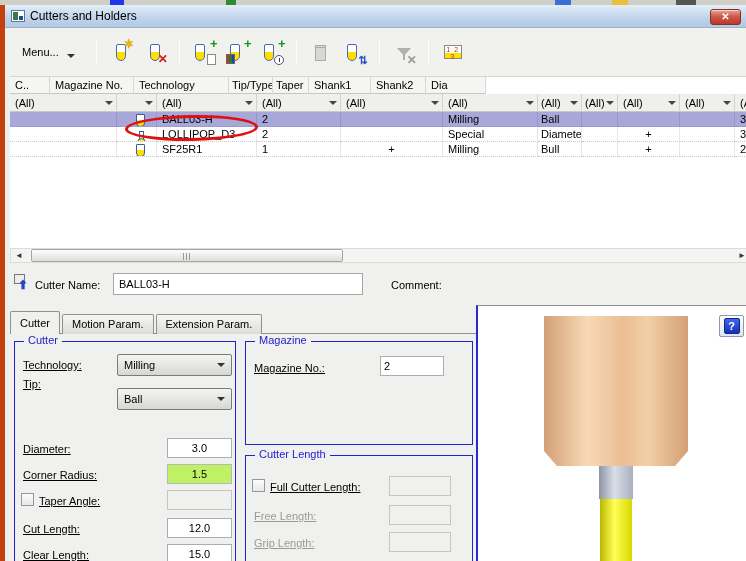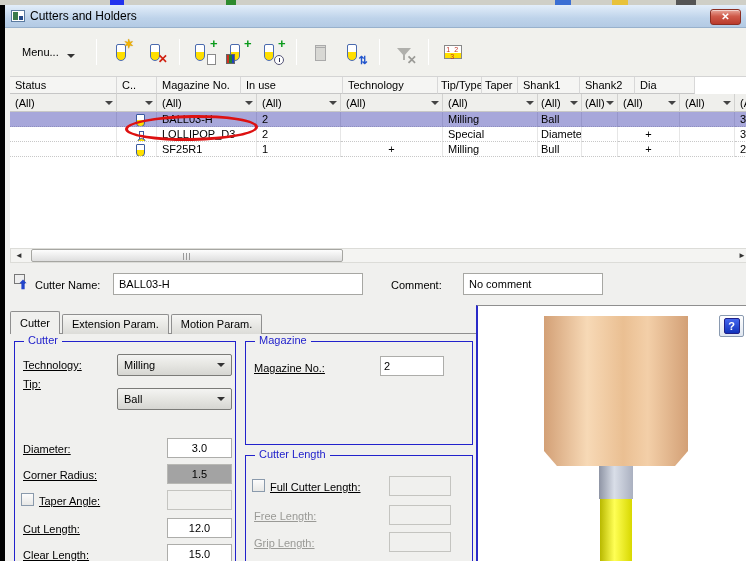--- a/index.html
+++ b/index.html
@@ -5,21 +5,21 @@
   html,body{margin:0;padding:0;background:#fff;}
   *{box-sizing:border-box;}
   .screen{position:relative;width:746px;height:561px;overflow:hidden;
           font-family:"Liberation Sans",sans-serif;font-size:11px;color:#000;background:#f0f0ee;}
 
   
   .desk{position:absolute;top:0;left:0;width:746px;height:5px;background:#cfcfc7;}
   .desk span{position:absolute;top:0;height:5px;}
 
   
-  .win{position:absolute;top:5px;left:0;width:746px;height:556px;border-left:5px solid #000000;background:#f0f0ee;}
+  .win{position:absolute;top:5px;left:0;width:746px;height:556px;border-left:5px solid #c2410c;background:#f0f0ee;}
   .titlebar{position:absolute;top:0;left:0;right:0;height:23px;
             background:linear-gradient(#e3eefa,#bed3ea 60%,#b3cae4);border-bottom:1px solid #98b1cc;
             display:flex;align-items:center;padding-left:6px;}
   .appicon{width:14px;height:12px;background:#fff;border:1px solid #5a7aa0;margin-right:5px;position:relative;}
   .appicon i{position:absolute;left:1px;top:1px;width:5px;height:8px;background:#3a7a4a;display:block;}
   .appicon b{position:absolute;right:1px;bottom:1px;width:4px;height:4px;background:#264a88;display:block;}
   .title{font-size:12px;}
   .closebtn{position:absolute;right:5px;top:4px;width:31px;height:16px;border-radius:3px;
             background:linear-gradient(#e9a79b,#cf5a4a 45%,#b93a2c);border:1px solid #8c2e23;
             color:#fff;font-weight:bold;font-size:10px;text-align:center;line-height:14px;
@@ -102,21 +102,21 @@
   
   .grp{position:absolute;border:1px solid #2222cc;}
   .grp .gtitle{position:absolute;left:9px;top:-8px;background:#f0f0ee;padding:0 4px;color:#2222cc;}
   .g-cutter{left:9px;top:336px;width:222px;height:222px;}
   .g-mag{left:240px;top:336px;width:228px;height:104px;}
   .g-len{left:240px;top:450px;width:228px;height:108px;}
   .flabel{position:absolute;white-space:nowrap;text-decoration:underline;}
   .flabel.dis{color:#9a9a96;}
   .nfield{position:absolute;height:20px;border:1px solid #adadaa;background:#fff;text-align:center;
           font-family:"Liberation Sans",sans-serif;font-size:11px;padding:0 3px;}
-  .nfield.ro{background:#a3a3a3;border-color:#b8b8b4;}
+  .nfield.ro{background:#bef264;border-color:#b8b8b4;}
   .nfield.dis{background:#f0f0ee;border-color:#c4c4c0;}
   .combo{position:absolute;height:22px;width:115px;border:1px solid #7b7b78;border-radius:2px;
          background:linear-gradient(#f4f4f2,#e4e4e0 55%,#d6d6d2);display:flex;align-items:center;
          justify-content:space-between;padding:0 6px;}
   .cb{position:absolute;width:13px;height:13px;border:1px solid #8a9aac;background:linear-gradient(#fcfcfc,#e8e8e6);}
 
   
   .preview{position:absolute;left:471px;top:300px;width:275px;height:261px;background:#fff;
            border-left:2px solid #2a2ac8;border-top:1px solid #8f8f8f;}
   .holder{position:absolute;left:66px;top:10px;width:144px;height:150px;
@@ -200,24 +200,22 @@
         <span class="ov grayx">✕</span>
       </span>
       <span class="tsep"></span>
       <span class="ticon">
         <span class="ruler">1 2 3</span>
       </span>
     </div>
 
     <div class="table">
       <div class="trow thead">
-        <div class="cell w0">Status</div>
         <div class="cell w1">C..</div>
         <div class="cell w3">Magazine No.</div>
-        <div class="cell w4">In use</div>
         <div class="cell w5">Technology</div>
         <div class="cell w6">Tip/Type</div>
         <div class="cell w7">Taper</div>
         <div class="cell w8">Shank1</div>
         <div class="cell w9">Shank2</div>
         <div class="cell w10">Dia</div>
       </div>
       <div class="trow tfilter">
         <div class="cell w0">
             <span>(All)</span>
@@ -313,28 +311,27 @@
     </div>
 
     <div class="namerow">
       <span class="renicon">
           <span class="pg"></span>
           <span class="ar">⬆</span>
         </span>
       <label class="lab-cn">Cutter Name:</label>
       <input class="inp inp-cn" value="BALL03-H" style="">
       <label class="lab-cm">Comment:</label>
-      <input class="inp inp-cm" value="No comment" style="">
     </div>
 
     <div class="tabline"></div>
     <div class="tabs">
       <span class="tab active">Cutter</span>
+      <span class="tab">Motion Param.</span>
       <span class="tab">Extension Param.</span>
-      <span class="tab">Motion Param.</span>
     </div>
 
     <div class="grp g-cutter">
       <span class="gtitle">Cutter</span>
       <span class="flabel" style="left:8px;top:17px">Technology:</span>
       <span class="combo" style="left:102px;top:12px">
         <span>Milling</span>
         <span class="dropArrow"></span>
       </span>
       <span class="flabel" style="left:8px;top:36px">Tip:</span>

